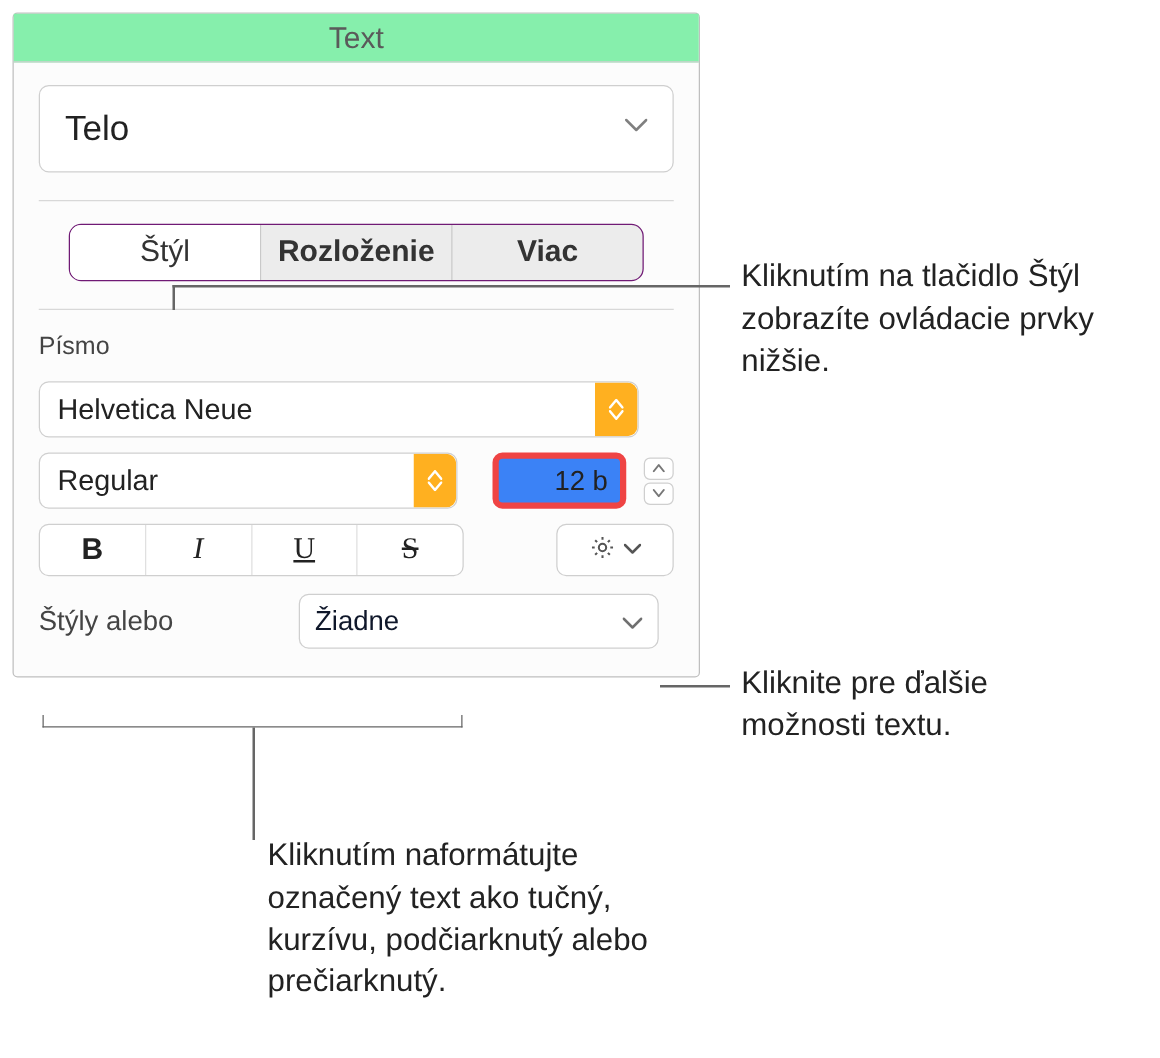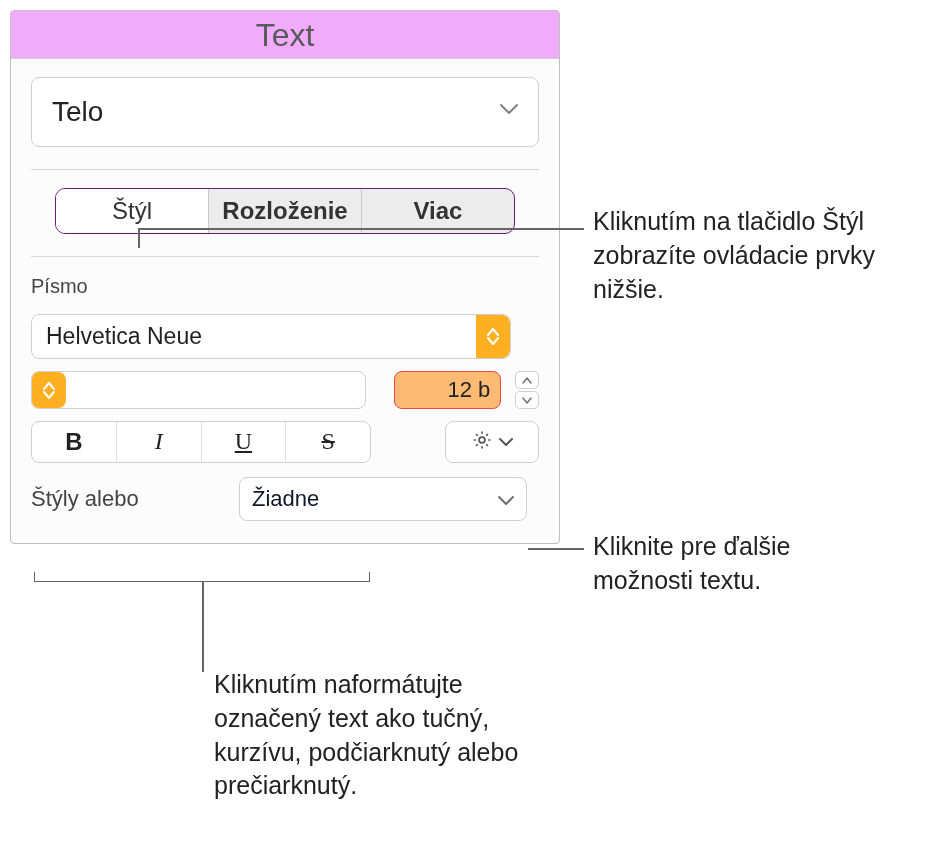--- a/index.html
+++ b/index.html
@@ -15,25 +15,25 @@
     position: absolute;
     left: 10px;
     top: 10px;
     width: 550px;
     border: 1px solid #bfbfbf;
     border-radius: 4px;
     background: #fcfcfc;
   }
   .panel-header {
     text-align: center;
-    font-size: 32px;
+    font-size: 24px;
     color: #5a5a5a;
     padding: 6px 0 4px 0;
     border-bottom: 1px solid #d0d0d0;
-    background: #f0abfc;
+    background: #86efac;
   }
   .panel-body {
     padding: 18px 20px 22px 20px;
   }
   .style-select {
     width: 100%;
     border: 1px solid #cfcfcf;
     border-radius: 8px;
     background: #fff;
     padding: 18px 20px;
@@ -107,23 +107,23 @@
     gap: 1px;
     border-top-right-radius: 8px;
     border-bottom-right-radius: 8px;
   }
   .dd-arrows svg { display:block; }
   .row { display:flex; gap: 14px; margin-top: 12px; align-items: stretch; }
   .font-family { width: 480px; }
   .font-weight { width: 340px; }
   .size-box {
     width: 108px;
-    border: 1px solid #ef4444;
-    border-radius: 8px;
-    background: #fdba74;
+    border: 5px solid #ef4444;
+    border-radius: 8px;
+    background: #3b82f6;
     display: flex;
     align-items: center;
     justify-content: flex-end;
     padding: 0 10px;
     font-size: 22px;
     color: #222;
   }
   .stepper {
     width: 24px;
     display: flex;
@@ -249,20 +249,21 @@
             <path d="M1 7 L6 1 L11 7" fill="none" stroke="#fff" stroke-width="2" stroke-linecap="round" stroke-linejoin="round"></path>
           </svg>
         <svg width="12" height="8" viewBox="0 0 12 8">
             <path d="M1 1 L6 7 L11 1" fill="none" stroke="#fff" stroke-width="2" stroke-linecap="round" stroke-linejoin="round"></path>
           </svg>
       </div>
     </div>
 
     <div class="row">
       <div class="dd font-weight">
+        <div class="dd-text">Regular</div>
         <div class="dd-arrows">
           <svg width="12" height="8" viewBox="0 0 12 8">
               <path d="M1 7 L6 1 L11 7" fill="none" stroke="#fff" stroke-width="2" stroke-linecap="round" stroke-linejoin="round"></path>
             </svg>
           <svg width="12" height="8" viewBox="0 0 12 8">
               <path d="M1 1 L6 7 L11 1" fill="none" stroke="#fff" stroke-width="2" stroke-linecap="round" stroke-linejoin="round"></path>
             </svg>
         </div>
       </div>
       <div style="flex:1;"></div>

